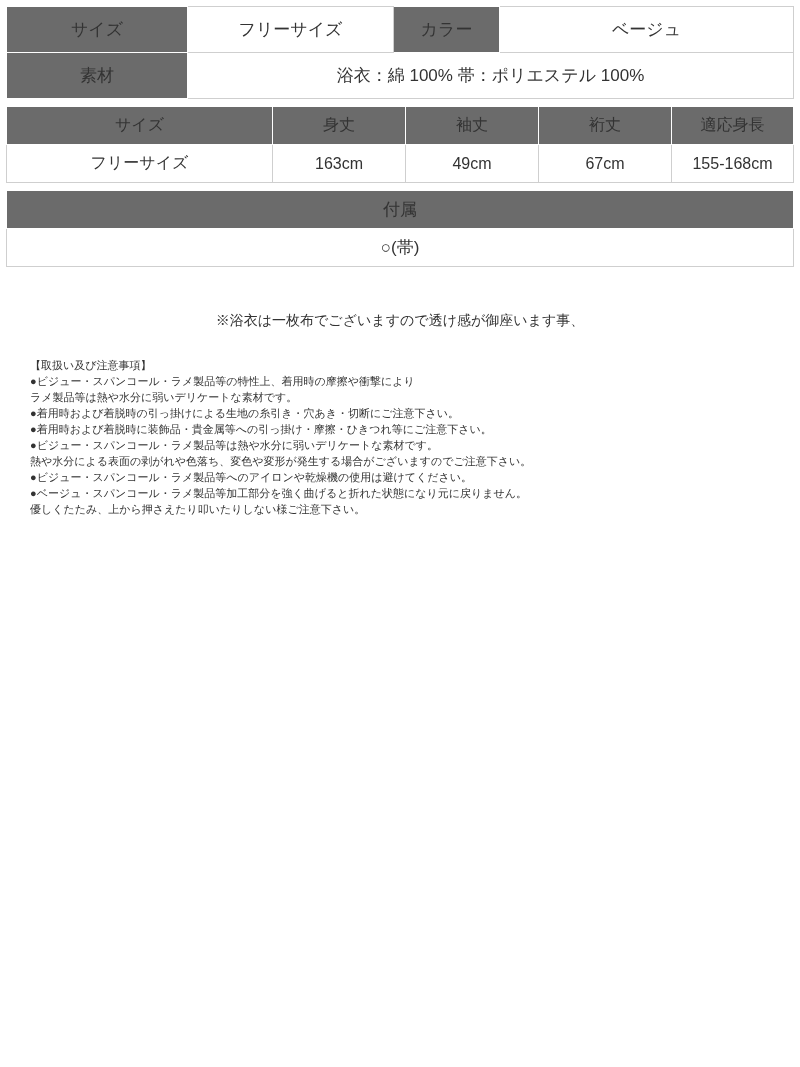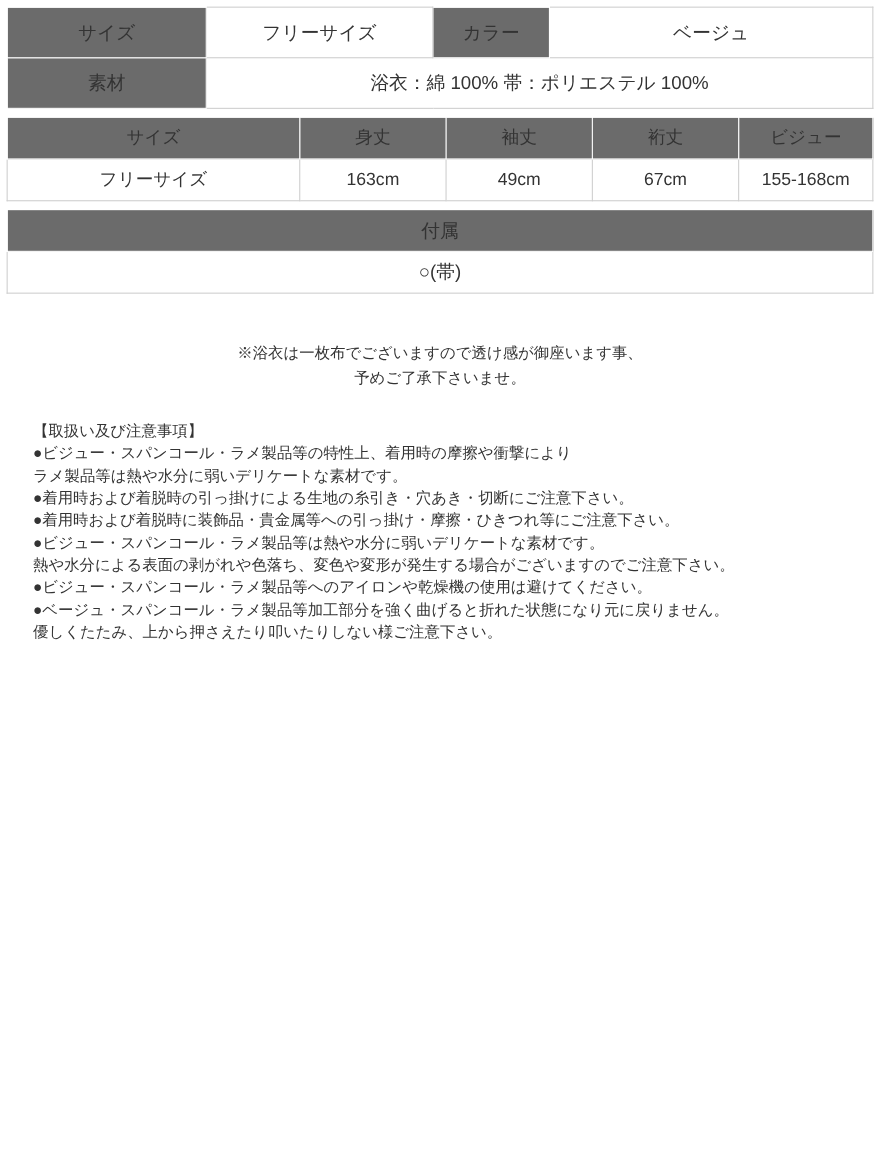--- a/index.html
+++ b/index.html
@@ -64,21 +64,21 @@
   .note-big {
     text-align: center;
     font-size: 14px;
     color: #333333;
     line-height: 1.65;
     margin-top: 42px;
     margin-bottom: 26px;
   }
 
   .care {
-    font-size: 14px;
+    font-size: 11px;
     line-height: 1.45;
     color: #333333;
     padding-left: 24px;
   }
   .care div { white-space: pre; }
 </style>
 </head>
 <body>
 
 <div class="page">
@@ -98,21 +98,21 @@
     </tbody>
   </table>
 
   <table class="spec t2">
     <tbody>
       <tr>
         <td class="hdr" style="width:265px">サイズ</td>
         <td class="hdr" style="width:132px">身丈</td>
         <td class="hdr" style="width:132px">袖丈</td>
         <td class="hdr" style="width:132px">裄丈</td>
-        <td class="hdr">ビジュー</td>
+        <td class="hdr">適応身長</td>
       </tr>
       <tr>
         <td class="val">フリーサイズ</td>
         <td class="val">163cm</td>
         <td class="val">49cm</td>
         <td class="val">67cm</td>
         <td class="val">155-168cm</td>
       </tr>
     </tbody>
   </table>
@@ -123,21 +123,20 @@
         <td class="hdr">付属</td>
       </tr>
       <tr>
         <td class="val">○(帯)</td>
       </tr>
     </tbody>
   </table>
 
   <div class="note-big">
     <div>※浴衣は一枚布でございますので透け感が御座います事、</div>
-    <div>予めご了承下さいませ。</div>
   </div>
 
   <div class="care">
     <div>【取扱い及び注意事項】</div>
     <div>●ビジュー・スパンコール・ラメ製品等の特性上、着用時の摩擦や衝撃により</div>
     <div>ラメ製品等は熱や水分に弱いデリケートな素材です。</div>
     <div>●着用時および着脱時の引っ掛けによる生地の糸引き・穴あき・切断にご注意下さい。</div>
     <div>●着用時および着脱時に装飾品・貴金属等への引っ掛け・摩擦・ひきつれ等にご注意下さい。</div>
     <div>●ビジュー・スパンコール・ラメ製品等は熱や水分に弱いデリケートな素材です。</div>
     <div>熱や水分による表面の剥がれや色落ち、変色や変形が発生する場合がございますのでご注意下さい。</div>

